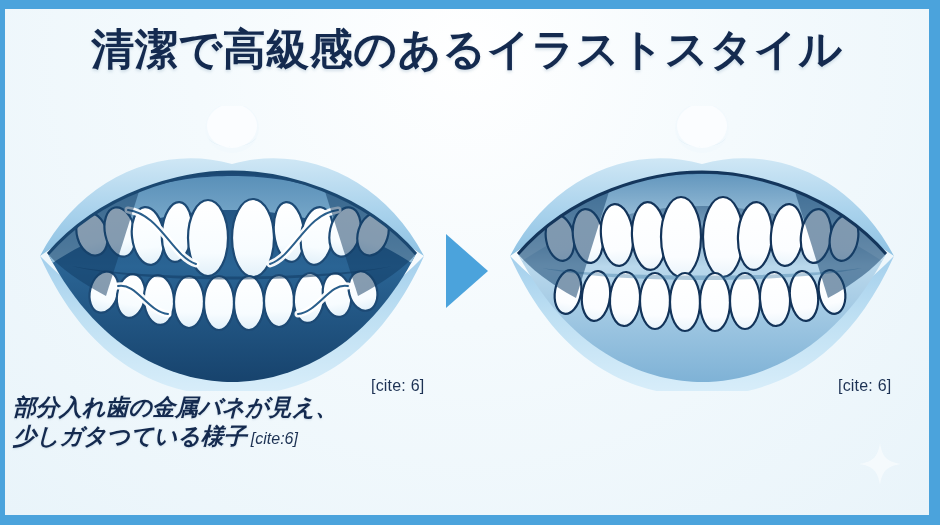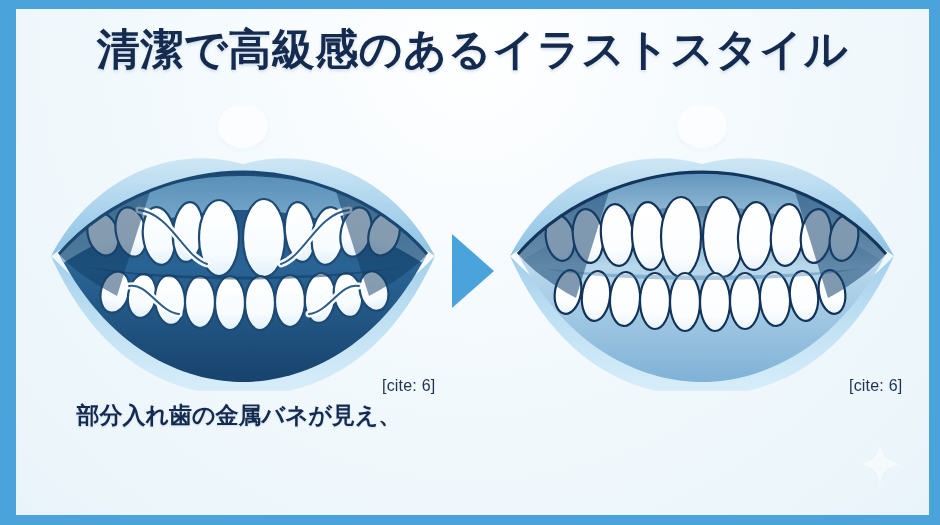--- a/index.html
+++ b/index.html
@@ -5,21 +5,21 @@
   html,body{margin:0;padding:0;}
   body{
     width:940px;height:525px;overflow:hidden;
     background:#4ba3dc;
     font-family:"Liberation Sans","DejaVu Sans",sans-serif;
   }
   .slide{
     position:relative;width:940px;height:525px;
     box-sizing:border-box;
     background:#4ba3dc;
-    padding:9px 11px 10px 16px;
+    padding:9px 11px 10px 5px;
   }
   .canvas{
     position:relative;width:100%;height:100%;
     background:
       radial-gradient(circle at 50% 8%, #ffffff 0%, #f4fafd 42%, #e9f4fa 100%);
     overflow:hidden;
   }
 
   
   .title{
@@ -61,25 +61,25 @@
   .cite-top{
     position:absolute;top:368px;
     font-size:16px;color:#1d3254;font-weight:normal;
     letter-spacing:.2px;
   }
   .cite-top.l{left:366px;}
   .cite-top.r{left:833px;}
 
   
   .caption{
-    position:absolute;top:392px;width:430px;
-    text-align:center;
+    position:absolute;top:384px;width:430px;
     font-size:23px;line-height:1.28;
     font-weight:bold;color:#142a4f;
     text-shadow:0 1px 2px rgba(130,160,185,.30);
+    font-style:italic;
   }
   .caption.left{left:8px;}
   .caption.right{right:8px;}
   .caption .cite{
     font-size:16px;font-weight:normal;color:#1d3254;
     text-shadow:none;
     margin-left:4px;
   }
 
   
@@ -291,20 +291,23 @@
       </div>
 
       <div class="arrow"></div>
     </div>
 
     <div class="cite-top l">[cite: 6]</div>
     <div class="cite-top r">[cite: 6]</div>
 
     <div class="caption left">
       <div>部分入れ歯の金属バネが見え、</div>
+      <div>
+        <span>少しガタつている様子</span><span class="cite">[cite:6]</span>
+      </div>
     </div>
 
     <div class="caption right">
     </div>
 
     <svg class="sparkle" viewBox="0 0 40 40">
       <path d="M20 2 C22 14 26 18 38 20 C26 22 22 26 20 38 C18 26 14 22 2 20 C14 18 18 14 20 2 Z" fill="#ffffff"></path>
     </svg>
 
   </div>

